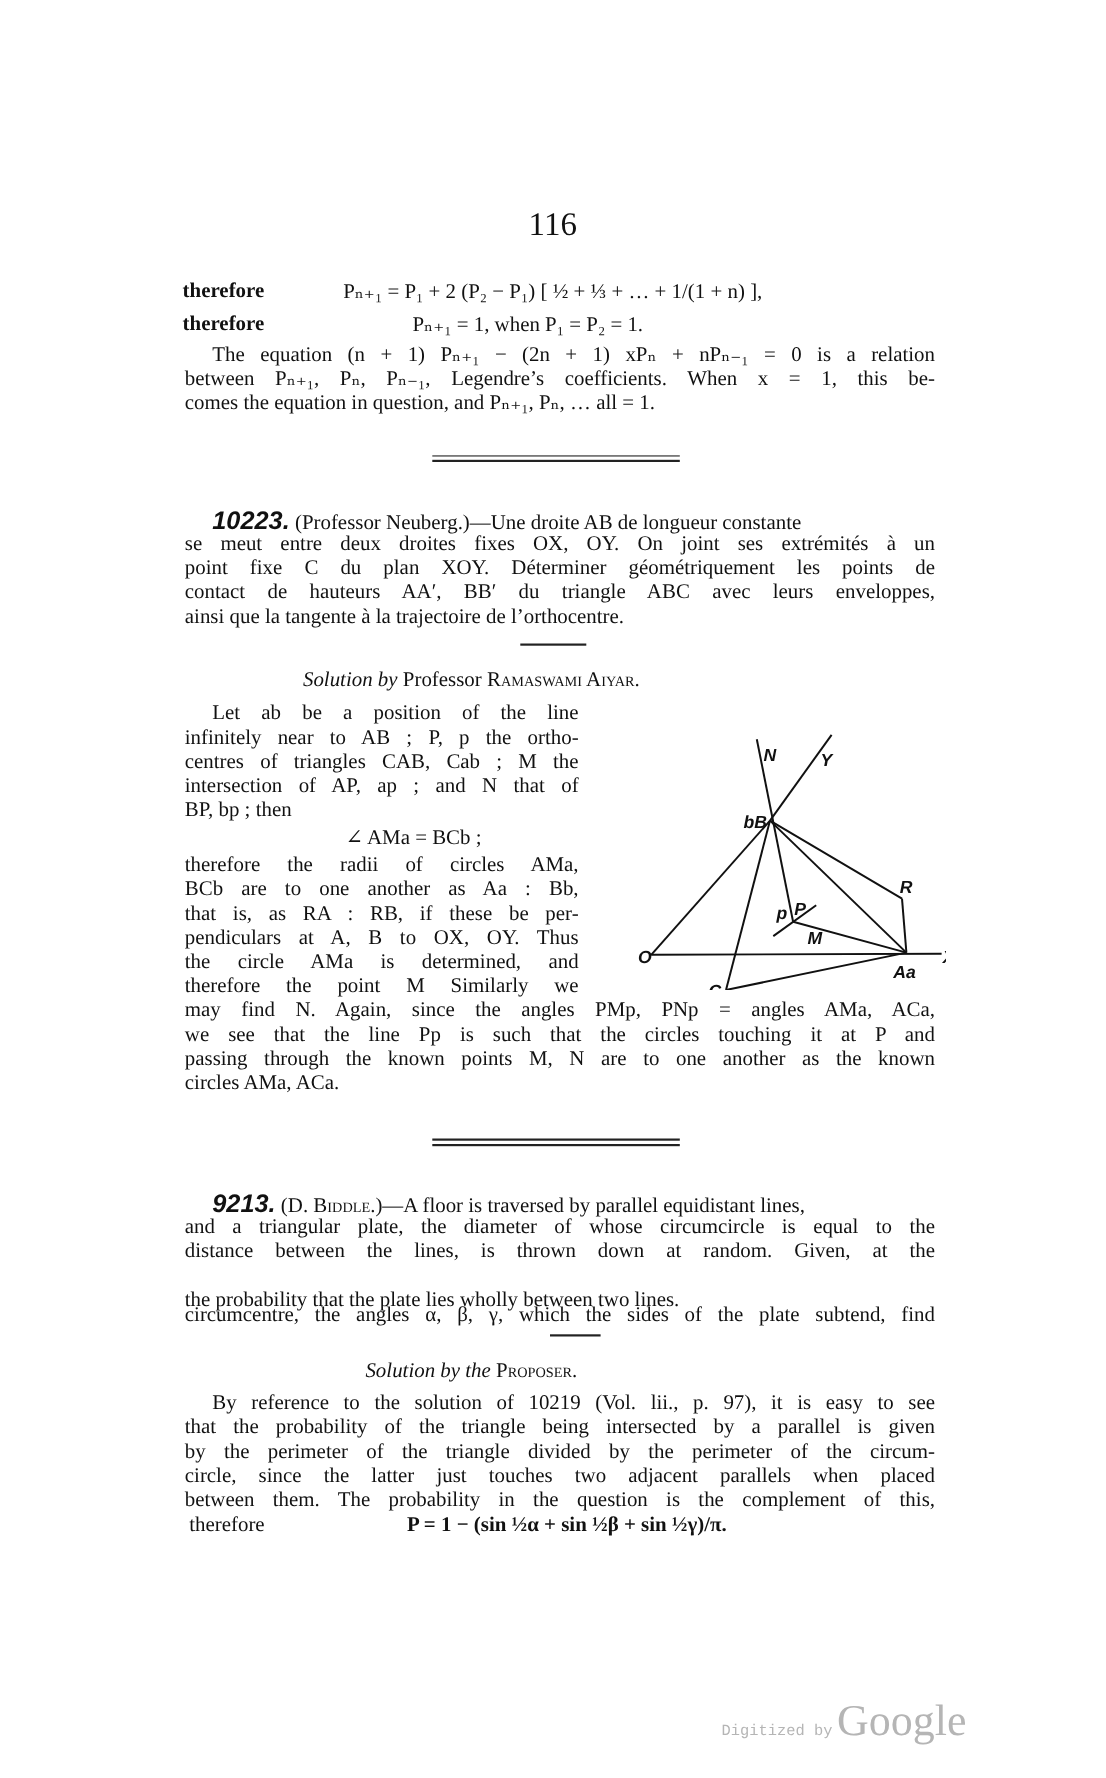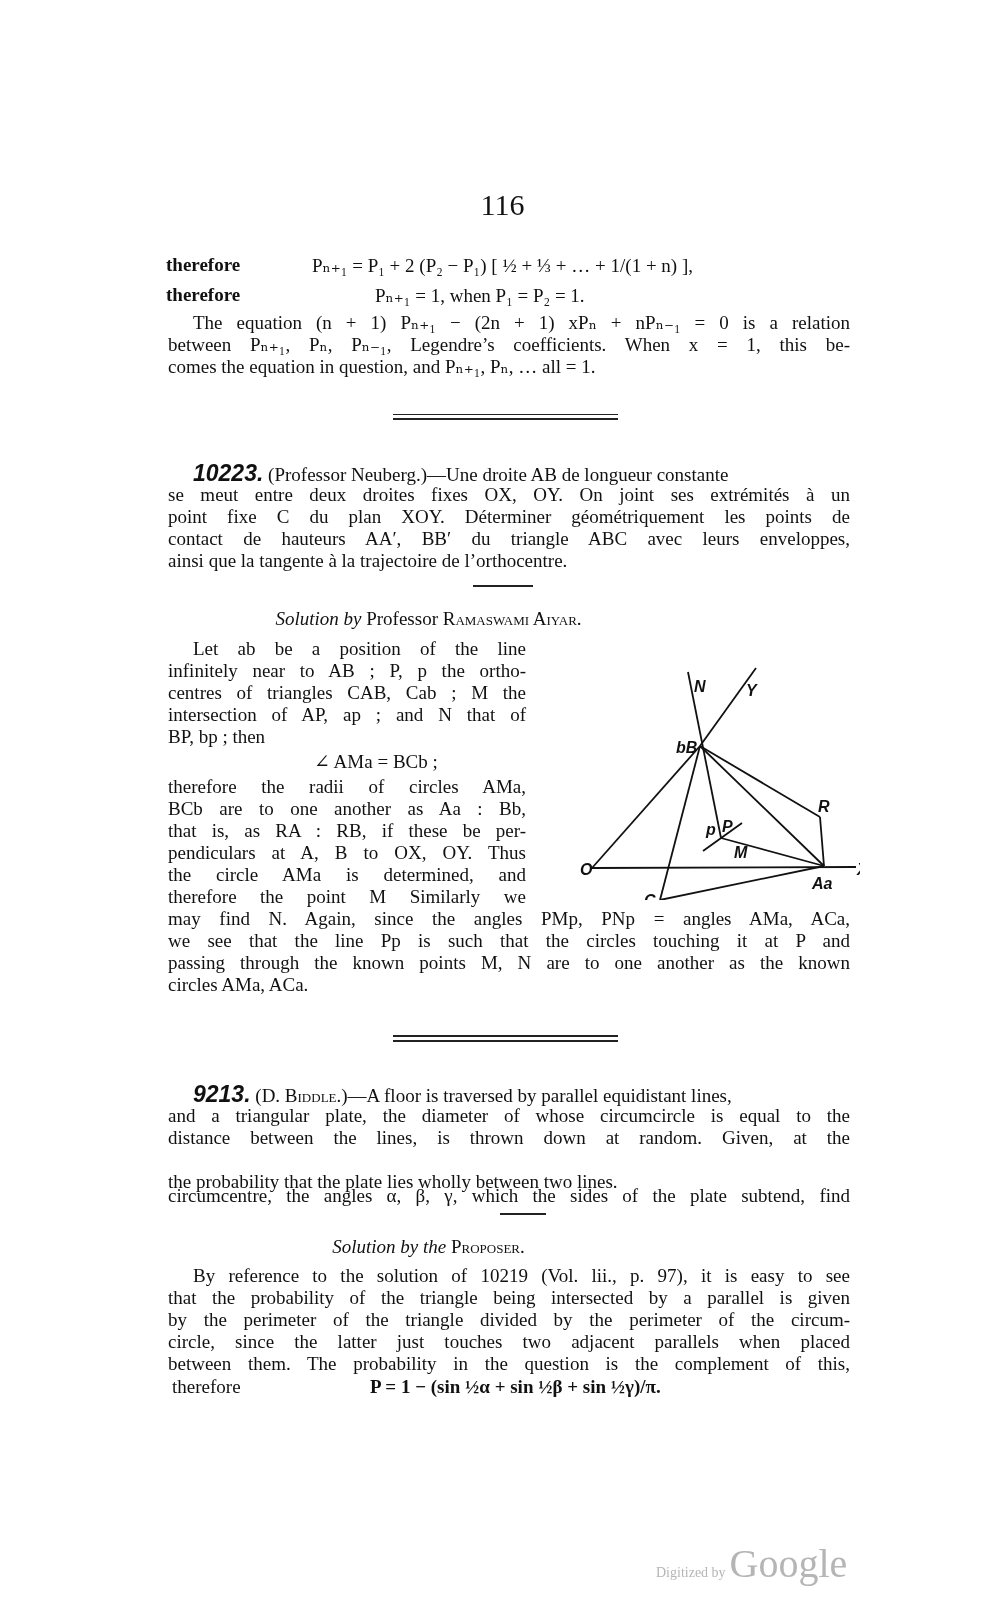--- a/index.html
+++ b/index.html
@@ -14,21 +14,21 @@
   .line.indent { left: 193px; width: 657px; }
   .narrow { width: 358px; }
   .narrow.indent { width: 333px; }
   .sc { font-variant: small-caps; }
   .it { font-style: italic; }
   .probnum { font-size: 23px; font-weight: bold; font-family: "Liberation Sans", sans-serif; font-style: italic; }
   .rule { position: absolute; height: 2px; background: #222; }
   .eq { position: absolute; font-size: 19px; white-space: nowrap; font-weight: bold; }
   .heading { position: absolute; left: 0; width: 857px; text-align: center; font-size: 19px; }
   .google { position: absolute; left: 656px; top: 1540px; color: #b5b5b5; white-space: nowrap; }
-  .google .small { font-family: Liberation Serif, serif; font-size: 14px; }
+  .google .small { font-family: Liberation Mono, monospace; font-size: 14px; }
   .google .big { font-family: "Liberation Serif", serif; font-size: 40px; }
   svg.diagram { position: absolute; left: 560px; top: 640px; }
   svg.diagram text { font-family: "Liberation Sans", sans-serif; font-style: italic; font-weight: bold; font-size: 16px; fill: #111; }
 </style>
 </head>
 <body>
 
 <div class="abs pagenum">116</div>
 
 <div class="eq" style="left:166px;top:254px;">therefore</div>

